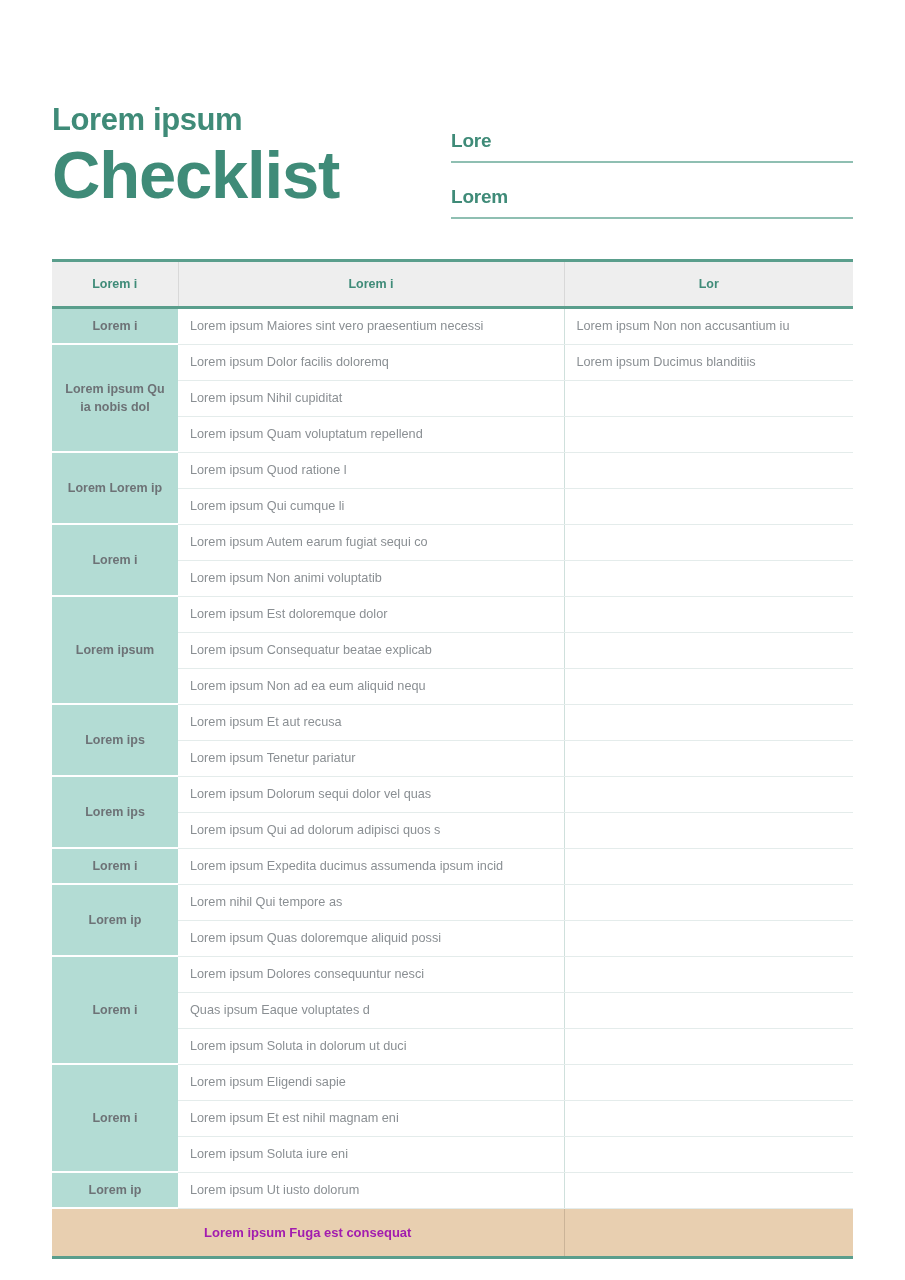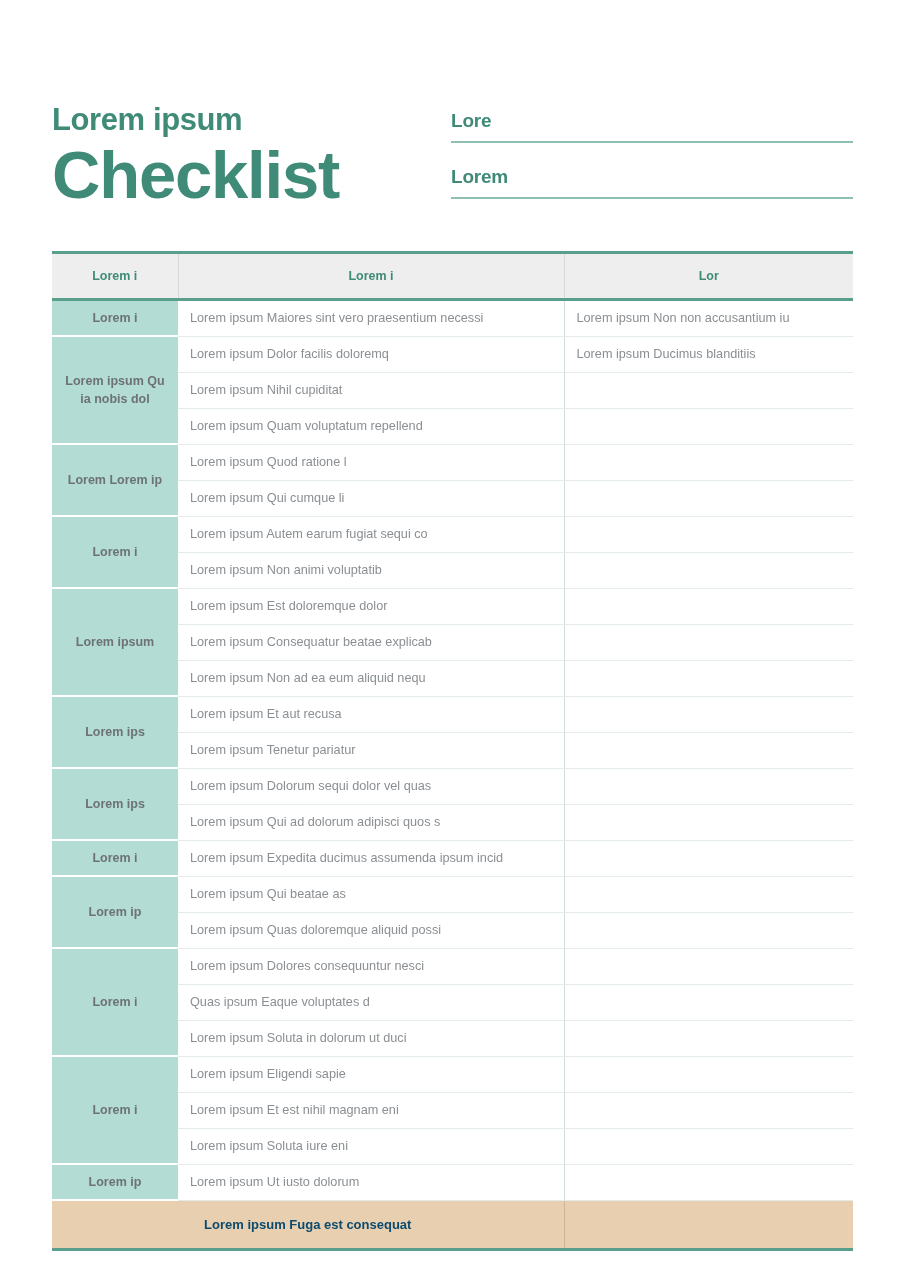--- a/index.html
+++ b/index.html
@@ -45,21 +45,21 @@
     font-size: 67px;
     font-weight: bold;
     color: #3f8b78;
     letter-spacing: -1.2px;
     line-height: 1.08;
     margin-top: 2px;
   }
 
   .fields {
     width: 402px;
-    margin-top: 13px;
+    margin-top: 33px;
   }
   .field {
     border-bottom: 2px solid #8fbfb2;
     padding-bottom: 8px;
   }
   .field + .field {
     margin-top: 22px;
   }
   .field-label {
     font-size: 19px;
@@ -125,21 +125,21 @@
     border-right: none;
   }
 
   tr.row td.task,
   tr.row td.note {
     height: 15px;
   }
 
   tfoot td.footer-cell {
     background: #e8cfb0;
-    color: #0c4a6e;
+    color: #a21caf;
     font-weight: bold;
     font-size: 13px;
     text-align: center;
     padding: 16px 6px;
     border-bottom: 3px solid #5a9e8c;
     border-right: 1px solid #cbb498;
   }
   tfoot td.footer-blank {
     background: #e8cfb0;
     border-bottom: 3px solid #5a9e8c;
@@ -250,21 +250,21 @@
             <td class="task">Lorem ipsum Qui ad dolorum adipisci quos s</td>
             <td class="note"></td>
           </tr>
           <tr class="row">
             <td class="group" rowspan="1">Lorem i</td>
             <td class="task">Lorem ipsum Expedita ducimus assumenda ipsum incid</td>
             <td class="note"></td>
           </tr>
           <tr class="row">
             <td class="group" rowspan="2">Lorem ip</td>
-            <td class="task">Lorem ipsum Qui beatae as</td>
+            <td class="task">Lorem nihil Qui tempore as</td>
             <td class="note"></td>
           </tr>
           <tr class="row">
             <td class="task">Lorem ipsum Quas doloremque aliquid possi</td>
             <td class="note"></td>
           </tr>
           <tr class="row">
             <td class="group" rowspan="3">Lorem i</td>
             <td class="task">Lorem ipsum Dolores consequuntur nesci</td>
             <td class="note"></td>

